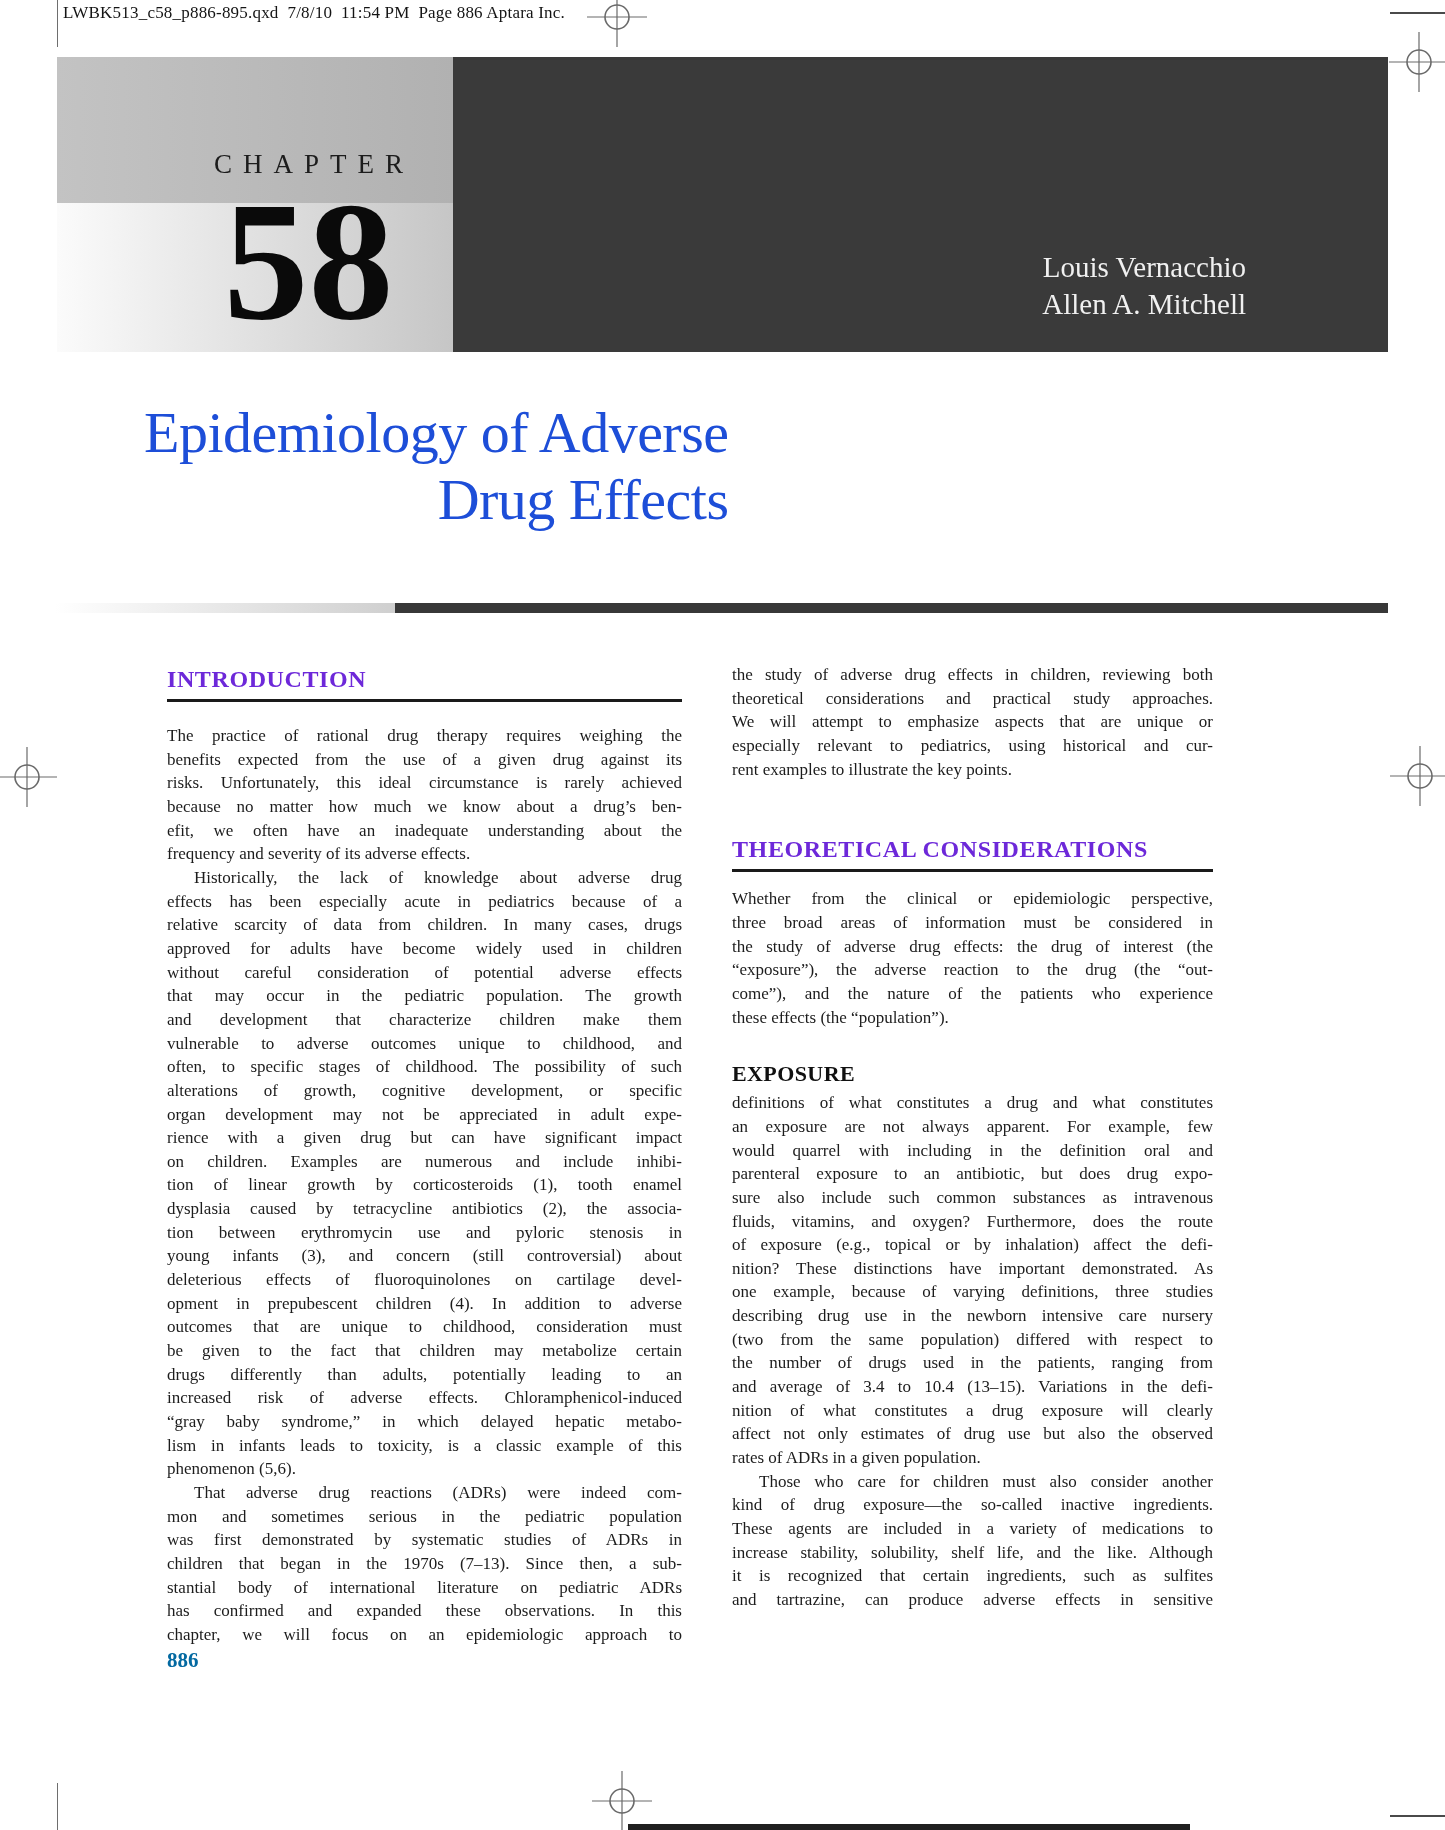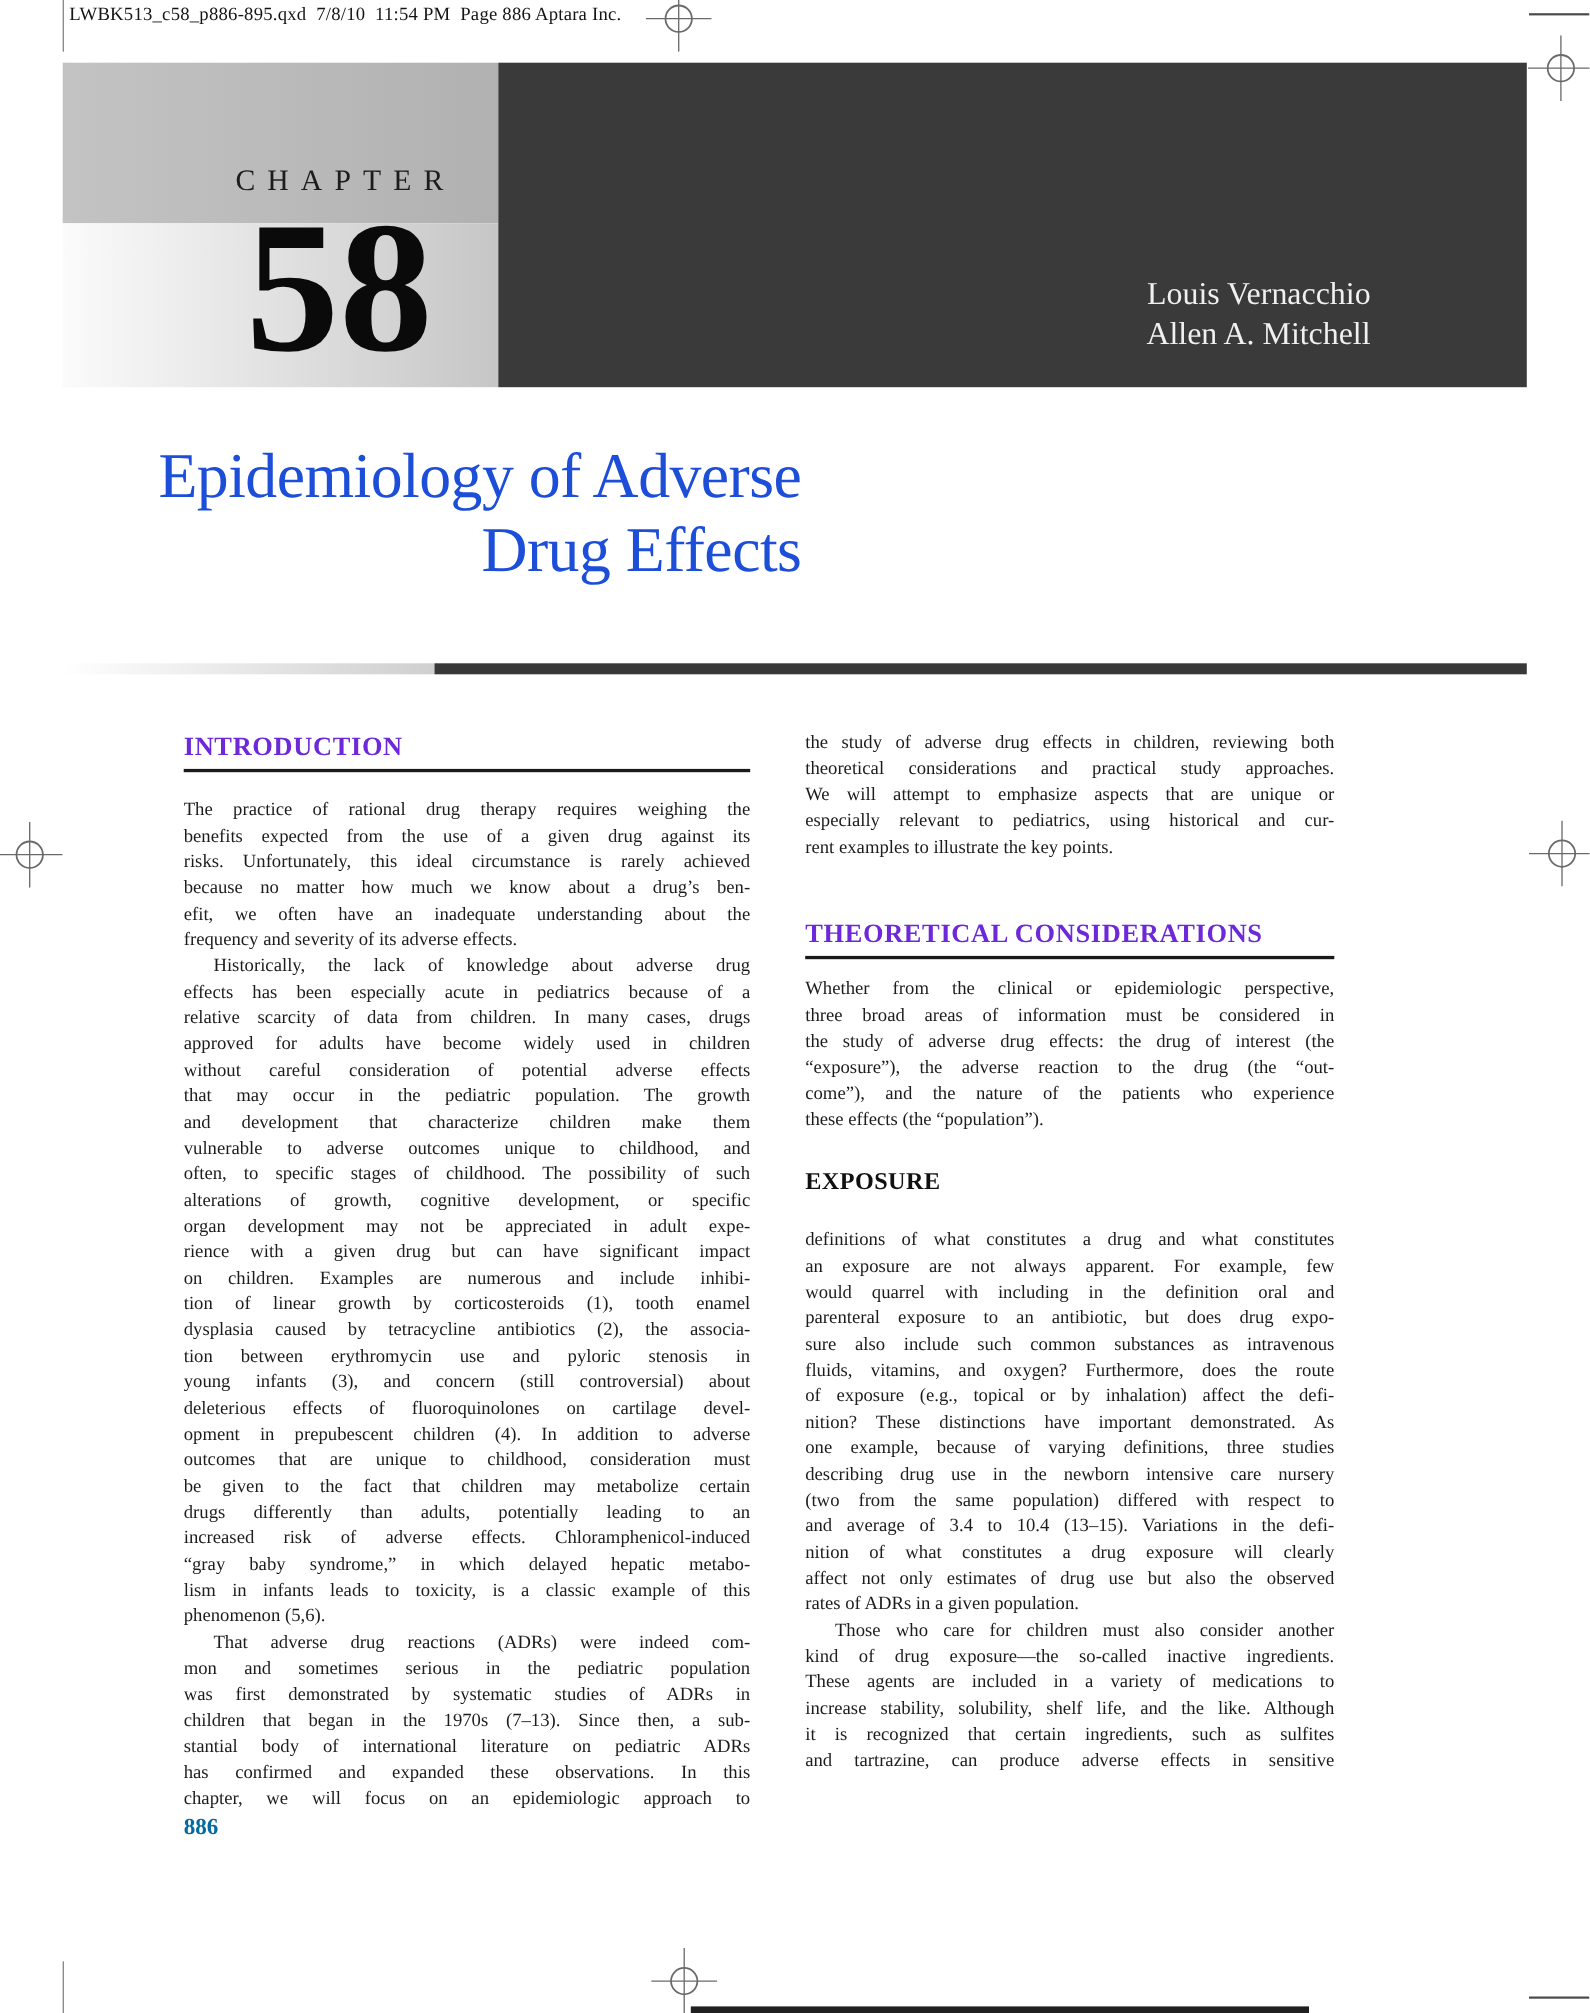--- a/index.html
+++ b/index.html
@@ -49,21 +49,21 @@
   .col{position:absolute;}
   #col-left{left:167px;top:665px;width:515px;}
   #col-right{left:732px;top:663px;width:481px;}
   .col-heading{
     font-size:24px;font-weight:bold;letter-spacing:.6px;color:#6d28d9;
     margin:0 0 22px 0;padding-bottom:6px;border-bottom:3px solid #1a1a1a;line-height:28px;
   }
   #col-right .col-heading{margin-top:54px;margin-bottom:15px;padding-bottom:5px;line-height:29px;}
   .col-subheading{
     font-size:22px;font-weight:bold;letter-spacing:.4px;color:#101010;
-    margin:32px 0 28px 0;line-height:26px;
+    margin:32px 0 4px 0;line-height:26px;
   }
   .para{margin:0;}
   .line{
     font-size:17px;line-height:23.65px;color:#1c1c1c;
     text-align:justify;text-align-last:justify;white-space:normal;
   }
   .line.end{text-align-last:left;}
   .line.ind{text-indent:27px;}
   .page-number{position:absolute;left:167px;top:1648px;font-size:21px;font-weight:bold;color:#0369a1;}
 </style>
@@ -193,20 +193,21 @@
       <div class="line">an exposure are not always apparent. For example, few</div>
       <div class="line">would quarrel with including in the definition oral and</div>
       <div class="line">parenteral exposure to an antibiotic, but does drug expo-</div>
       <div class="line">sure also include such common substances as intravenous</div>
       <div class="line">fluids, vitamins, and oxygen? Furthermore, does the route</div>
       <div class="line">of exposure (e.g., topical or by inhalation) affect the defi-</div>
       <div class="line">nition? These distinctions have important demonstrated. As</div>
       <div class="line">one example, because of varying definitions, three studies</div>
       <div class="line">describing drug use in the newborn intensive care nursery</div>
       <div class="line">(two from the same population) differed with respect to</div>
+      <div class="line">the number of drugs used in the patients, ranging from</div>
       <div class="line">and average of 3.4 to 10.4 (13–15). Variations in the defi-</div>
       <div class="line">nition of what constitutes a drug exposure will clearly</div>
       <div class="line">affect not only estimates of drug use but also the observed</div>
       <div class="line end">rates of ADRs in a given population.</div>
     </div>
     <div class="para">
       <div class="line ind">Those who care for children must also consider another</div>
       <div class="line">kind of drug exposure—the so-called inactive ingredients.</div>
       <div class="line">These agents are included in a variety of medications to</div>
       <div class="line">increase stability, solubility, shelf life, and the like. Although</div>

